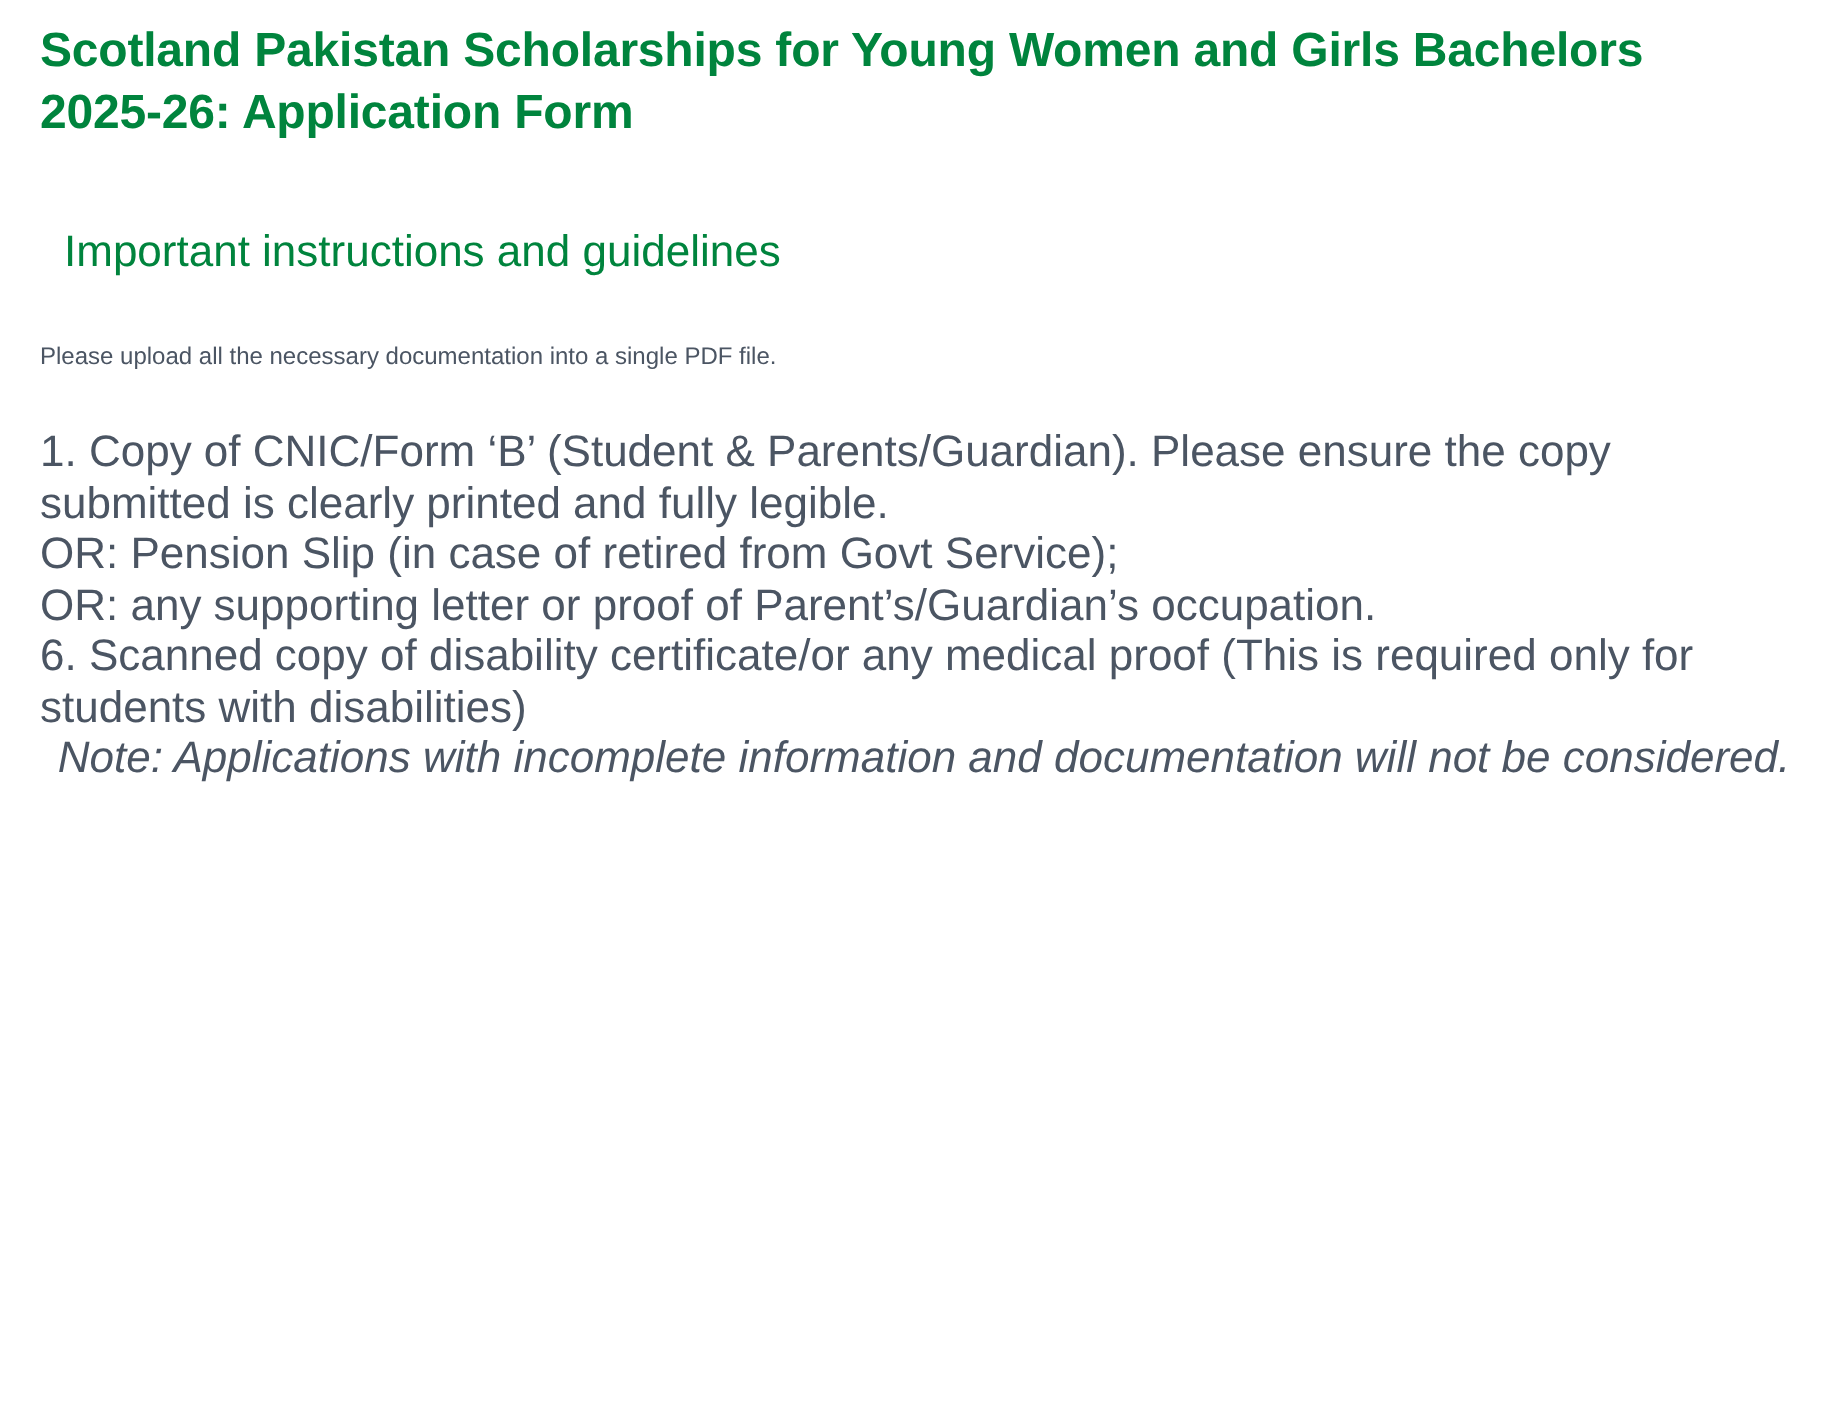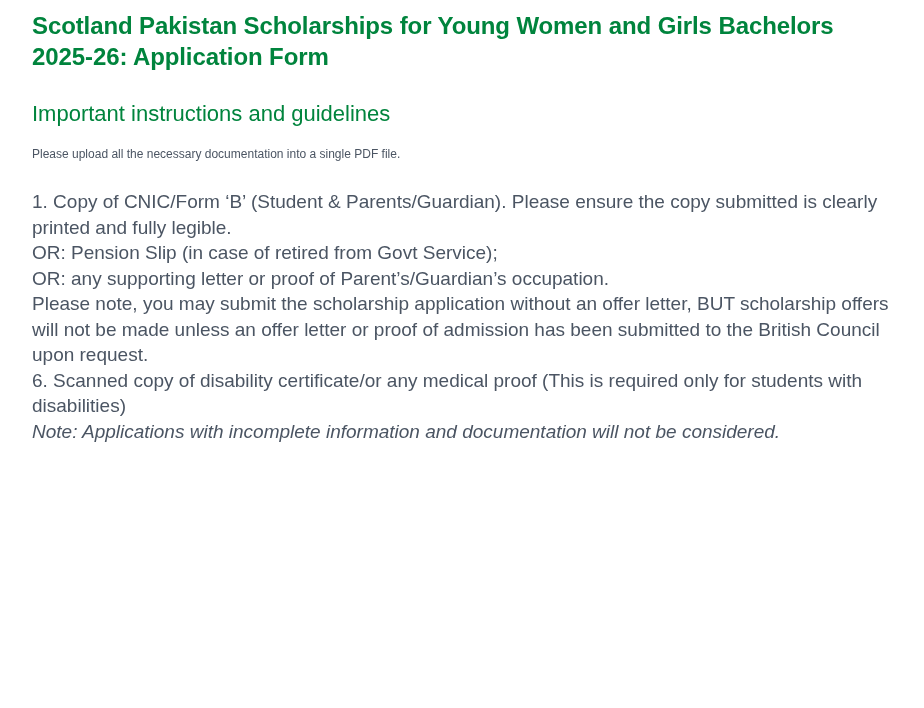--- a/index.html
+++ b/index.html
@@ -14,38 +14,38 @@
     height: 708px;
     overflow: hidden;
     font-family: "Liberation Sans", sans-serif;
     -webkit-font-smoothing: antialiased;
   }
 
   .page {
     box-sizing: border-box;
     width: 924px;
     height: 708px;
-    padding: 10px 20px 0 32px;
+    padding: 10px 20px 0 20px;
     background: #ffffff;
   }
 
   .page-title {
     margin: 0;
     padding: 0;
     color: #00843d;
     font-family: "Liberation Sans", sans-serif;
     font-size: 24px;
     font-weight: bold;
     line-height: 31px;
     letter-spacing: -0.1px;
     max-width: 860px;
   }
 
   .section-heading {
-    margin: 0;
+    margin: 12px;
     padding: 0;
     color: #00843d;
     font-family: "Liberation Sans", sans-serif;
     font-size: 22px;
     font-weight: normal;
     line-height: 28px;
     padding-top: 28px;
   }
 
   .intro-paragraph {
@@ -65,42 +65,42 @@
     color: #4b5563;
     font-size: 17px;
     line-height: 25.5px;
     max-width: 884px;
   }
 
   .instruction-line {
     margin: 0;
     padding: 0;
     color: #4b5563;
-    font-size: 19px;
+    font-size: 22px;
     line-height: 25.5px;
     max-width: 884px;
   }
 
   .note-line {
     font-style: italic;
+    text-align: center;
   }
 </style>
 </head>
 <body>
 
 <div class="page">
 
   <h1 class="page-title">Scotland Pakistan Scholarships for Young Women and Girls Bachelors 2025-26: Application Form</h1>
 
   <h2 class="section-heading">Important instructions and guidelines</h2>
 
   <p class="intro-paragraph">Please upload all the necessary documentation into a single PDF file.</p>
 
   <div class="instructions-block">
     <p class="instruction-line">1. Copy of CNIC/Form ‘B’ (Student &amp; Parents/Guardian). Please ensure the copy submitted is clearly printed and fully legible.</p>
     <p class="instruction-line">OR: Pension Slip (in case of retired from Govt Service);</p>
     <p class="instruction-line">OR: any supporting letter or proof of Parent’s/Guardian’s occupation.</p>
-    <p class="instruction-line">Please note, you may submit the scholarship application without an offer letter, BUT scholarship offers will not be made unless an offer letter or proof of admission has been submitted to the British Council upon request.</p>
     <p class="instruction-line">6. Scanned copy of disability certificate/or any medical proof (This is required only for students with disabilities)</p>
     <p class="instruction-line note-line">Note: Applications with incomplete information and documentation will not be considered.</p>
   </div>
 
 </div>
 
 </body></html>

